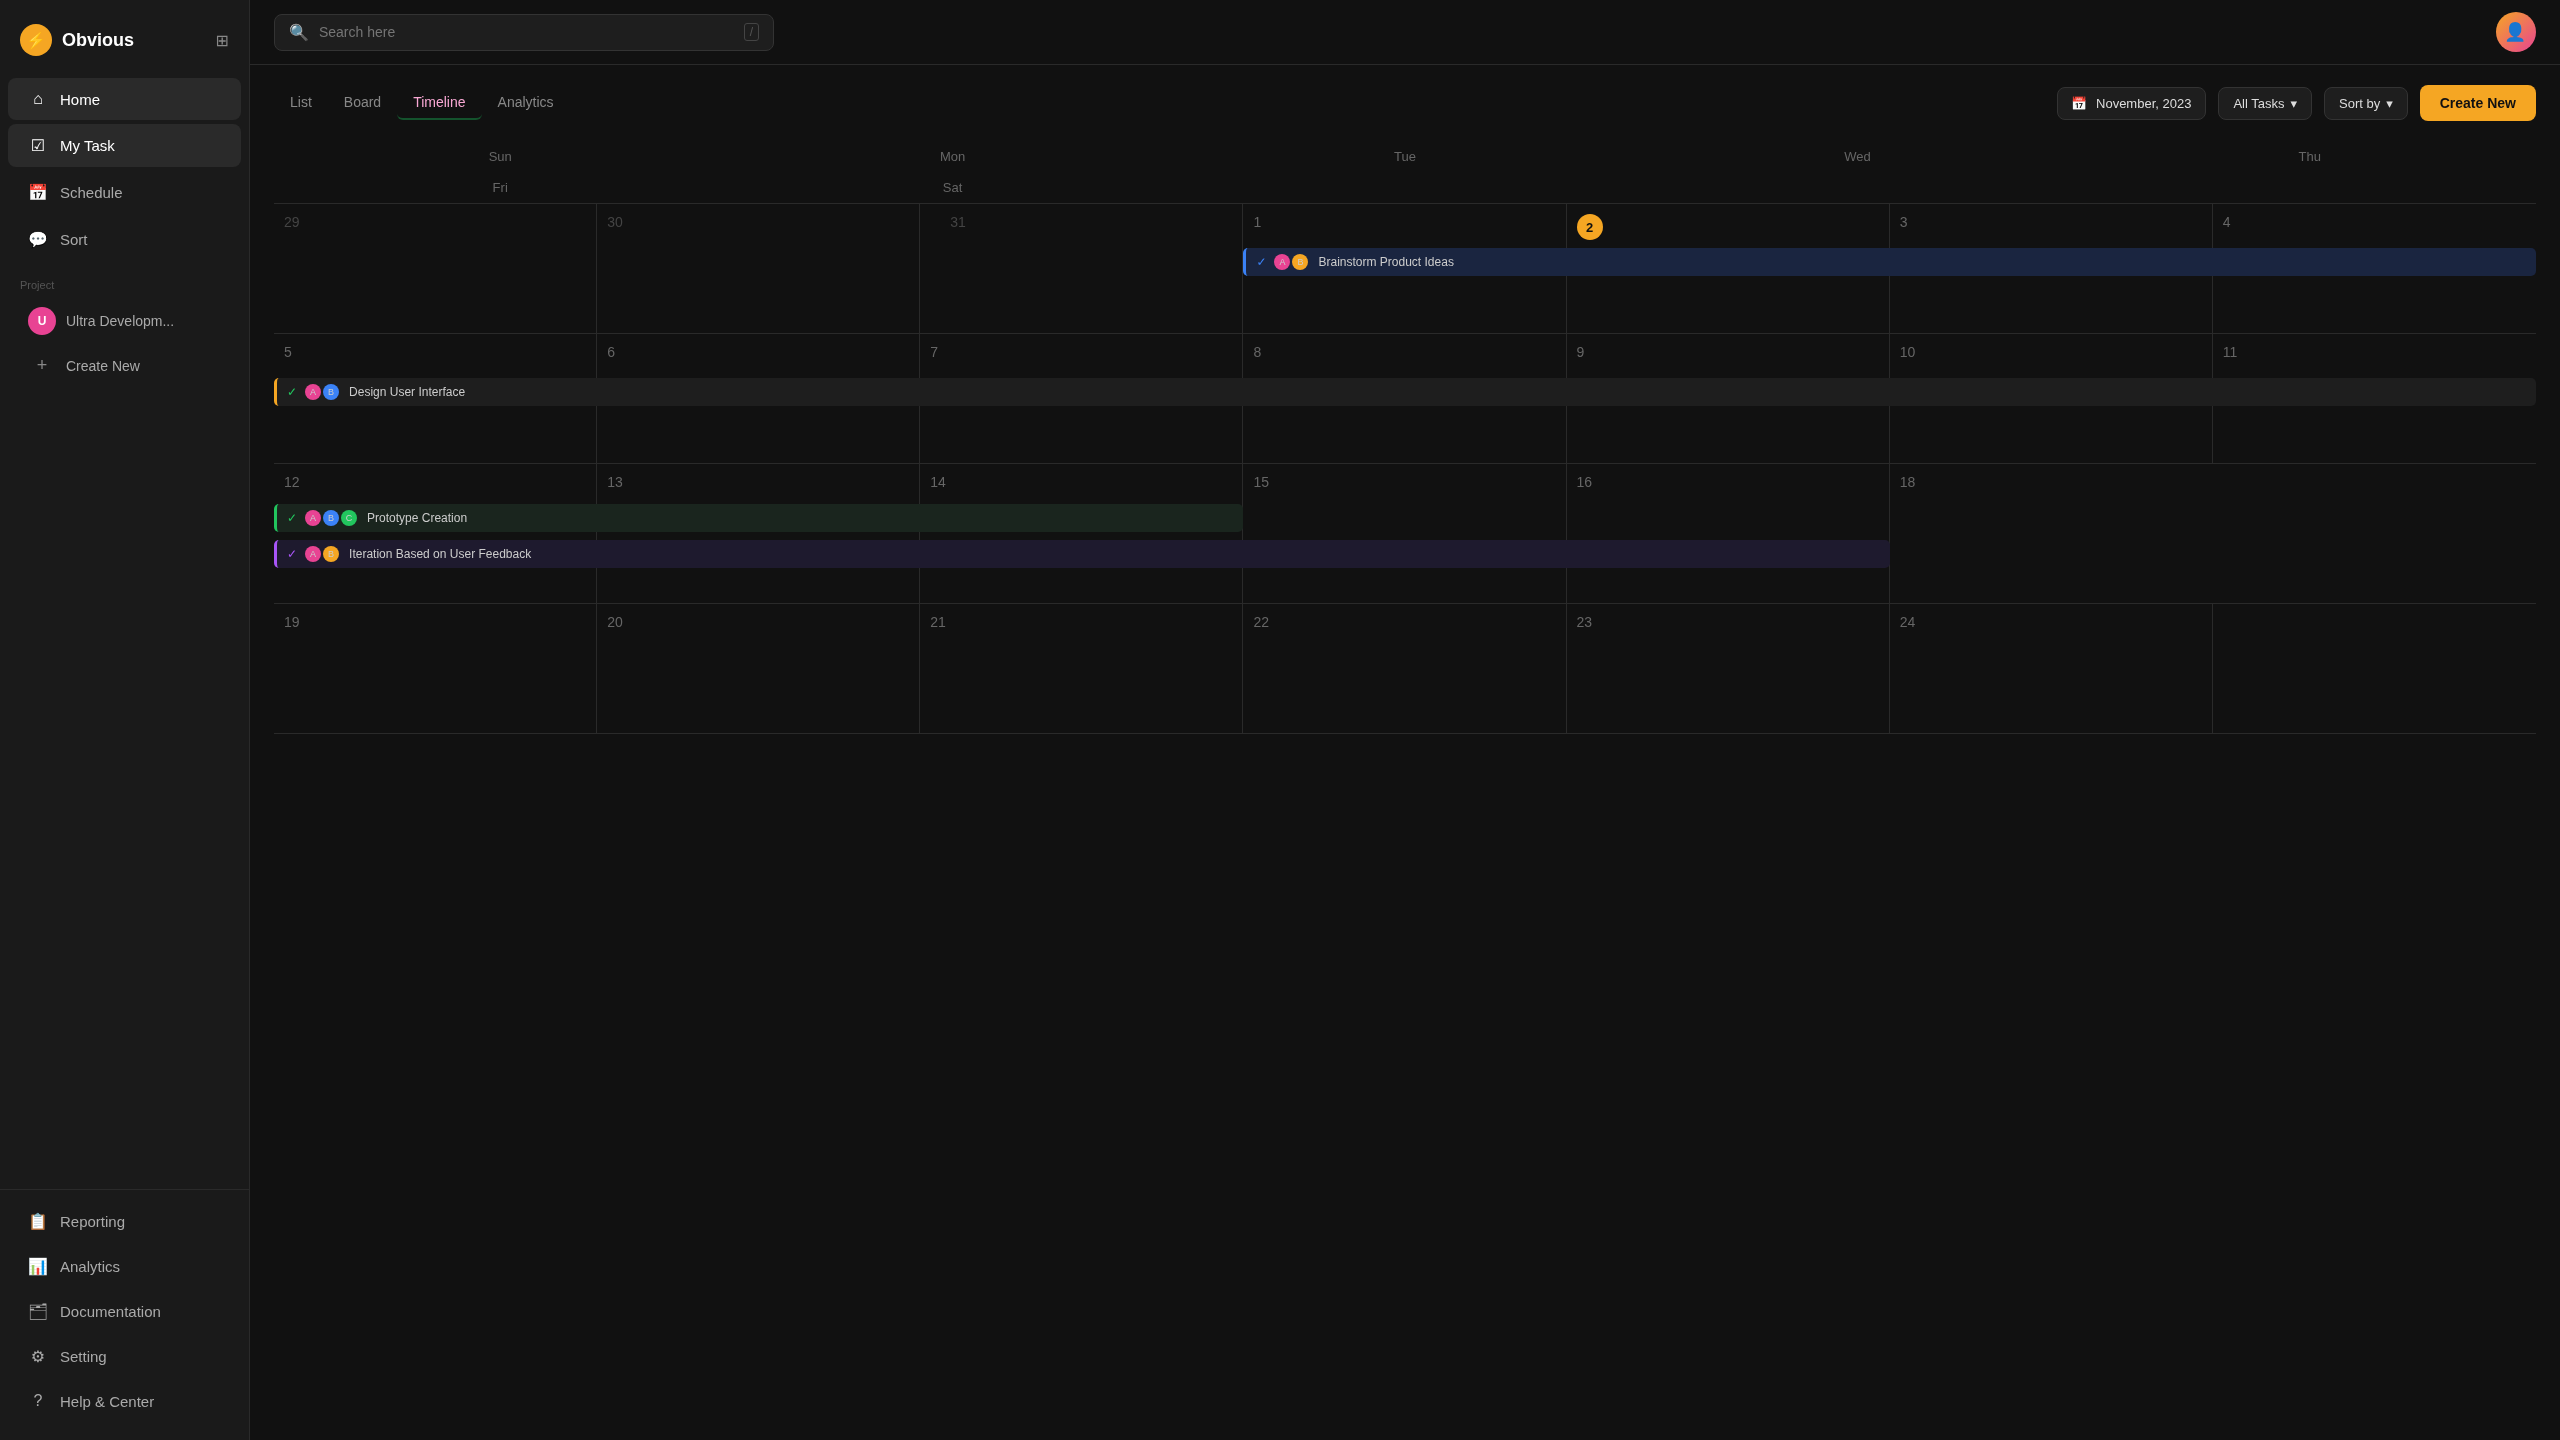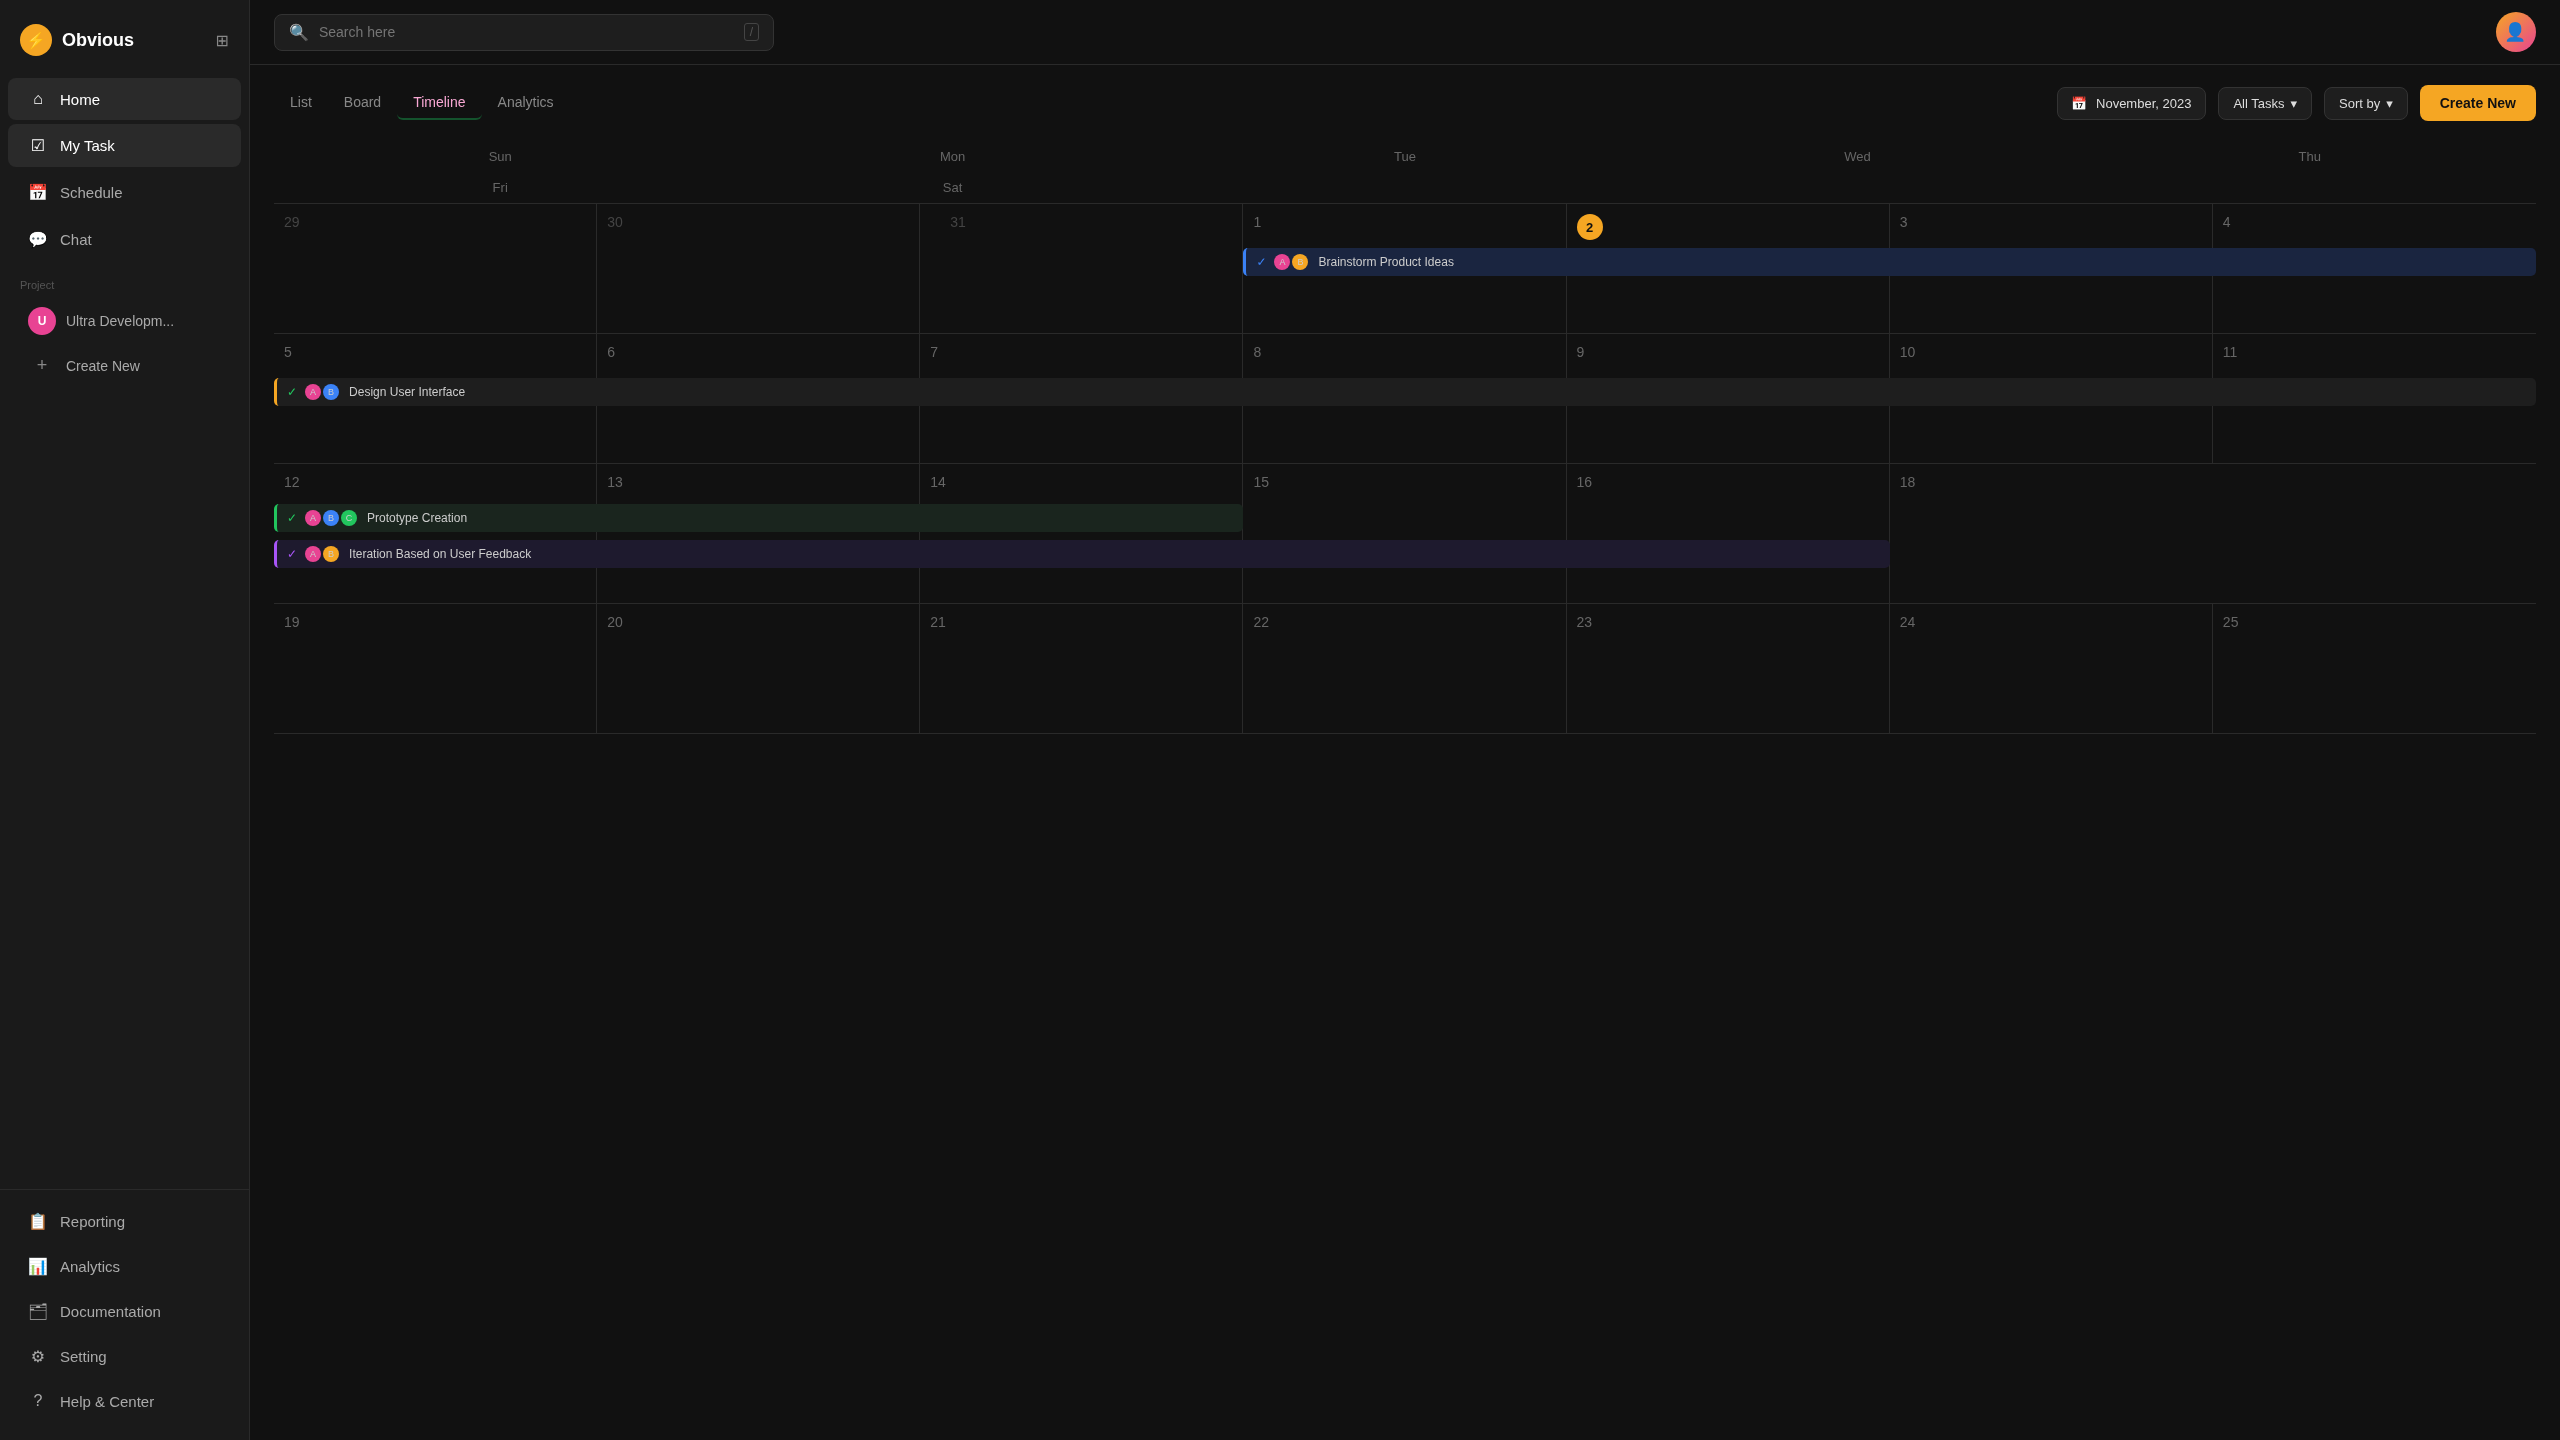--- a/index.html
+++ b/index.html
@@ -295,21 +295,21 @@
   <div class="nav-item active" style="background:#2a2a2a;">
     <span class="nav-icon">☑</span>
     <span>My Task</span>
   </div>
   <div class="nav-item">
     <span class="nav-icon">📅</span>
     <span>Schedule</span>
   </div>
   <div class="nav-item">
     <span class="nav-icon">💬</span>
-    <span>Chat</span>
+    <span>Sort</span>
   </div>
 
   <div class="section-label">Project</div>
 
   <div class="project-item">
     <div class="project-dot">U</div>
     <span>Ultra Developm...</span>
   </div>
   <div class="create-new-item">
     <span class="plus-icon">+</span>
@@ -513,19 +513,16 @@
         </div>
         <div style="border-right:1px solid #2a2a2a;padding:10px;">
           <div class="cal-date">22</div>
         </div>
         <div style="border-right:1px solid #2a2a2a;padding:10px;">
           <div class="cal-date">23</div>
         </div>
         <div style="border-right:1px solid #2a2a2a;padding:10px;">
           <div class="cal-date">24</div>
         </div>
-        <div style="padding:10px;">
-          <div class="cal-date">25</div>
-        </div>
       </div>
     </div>
   </div>
 </div>
 
 </body></html>

